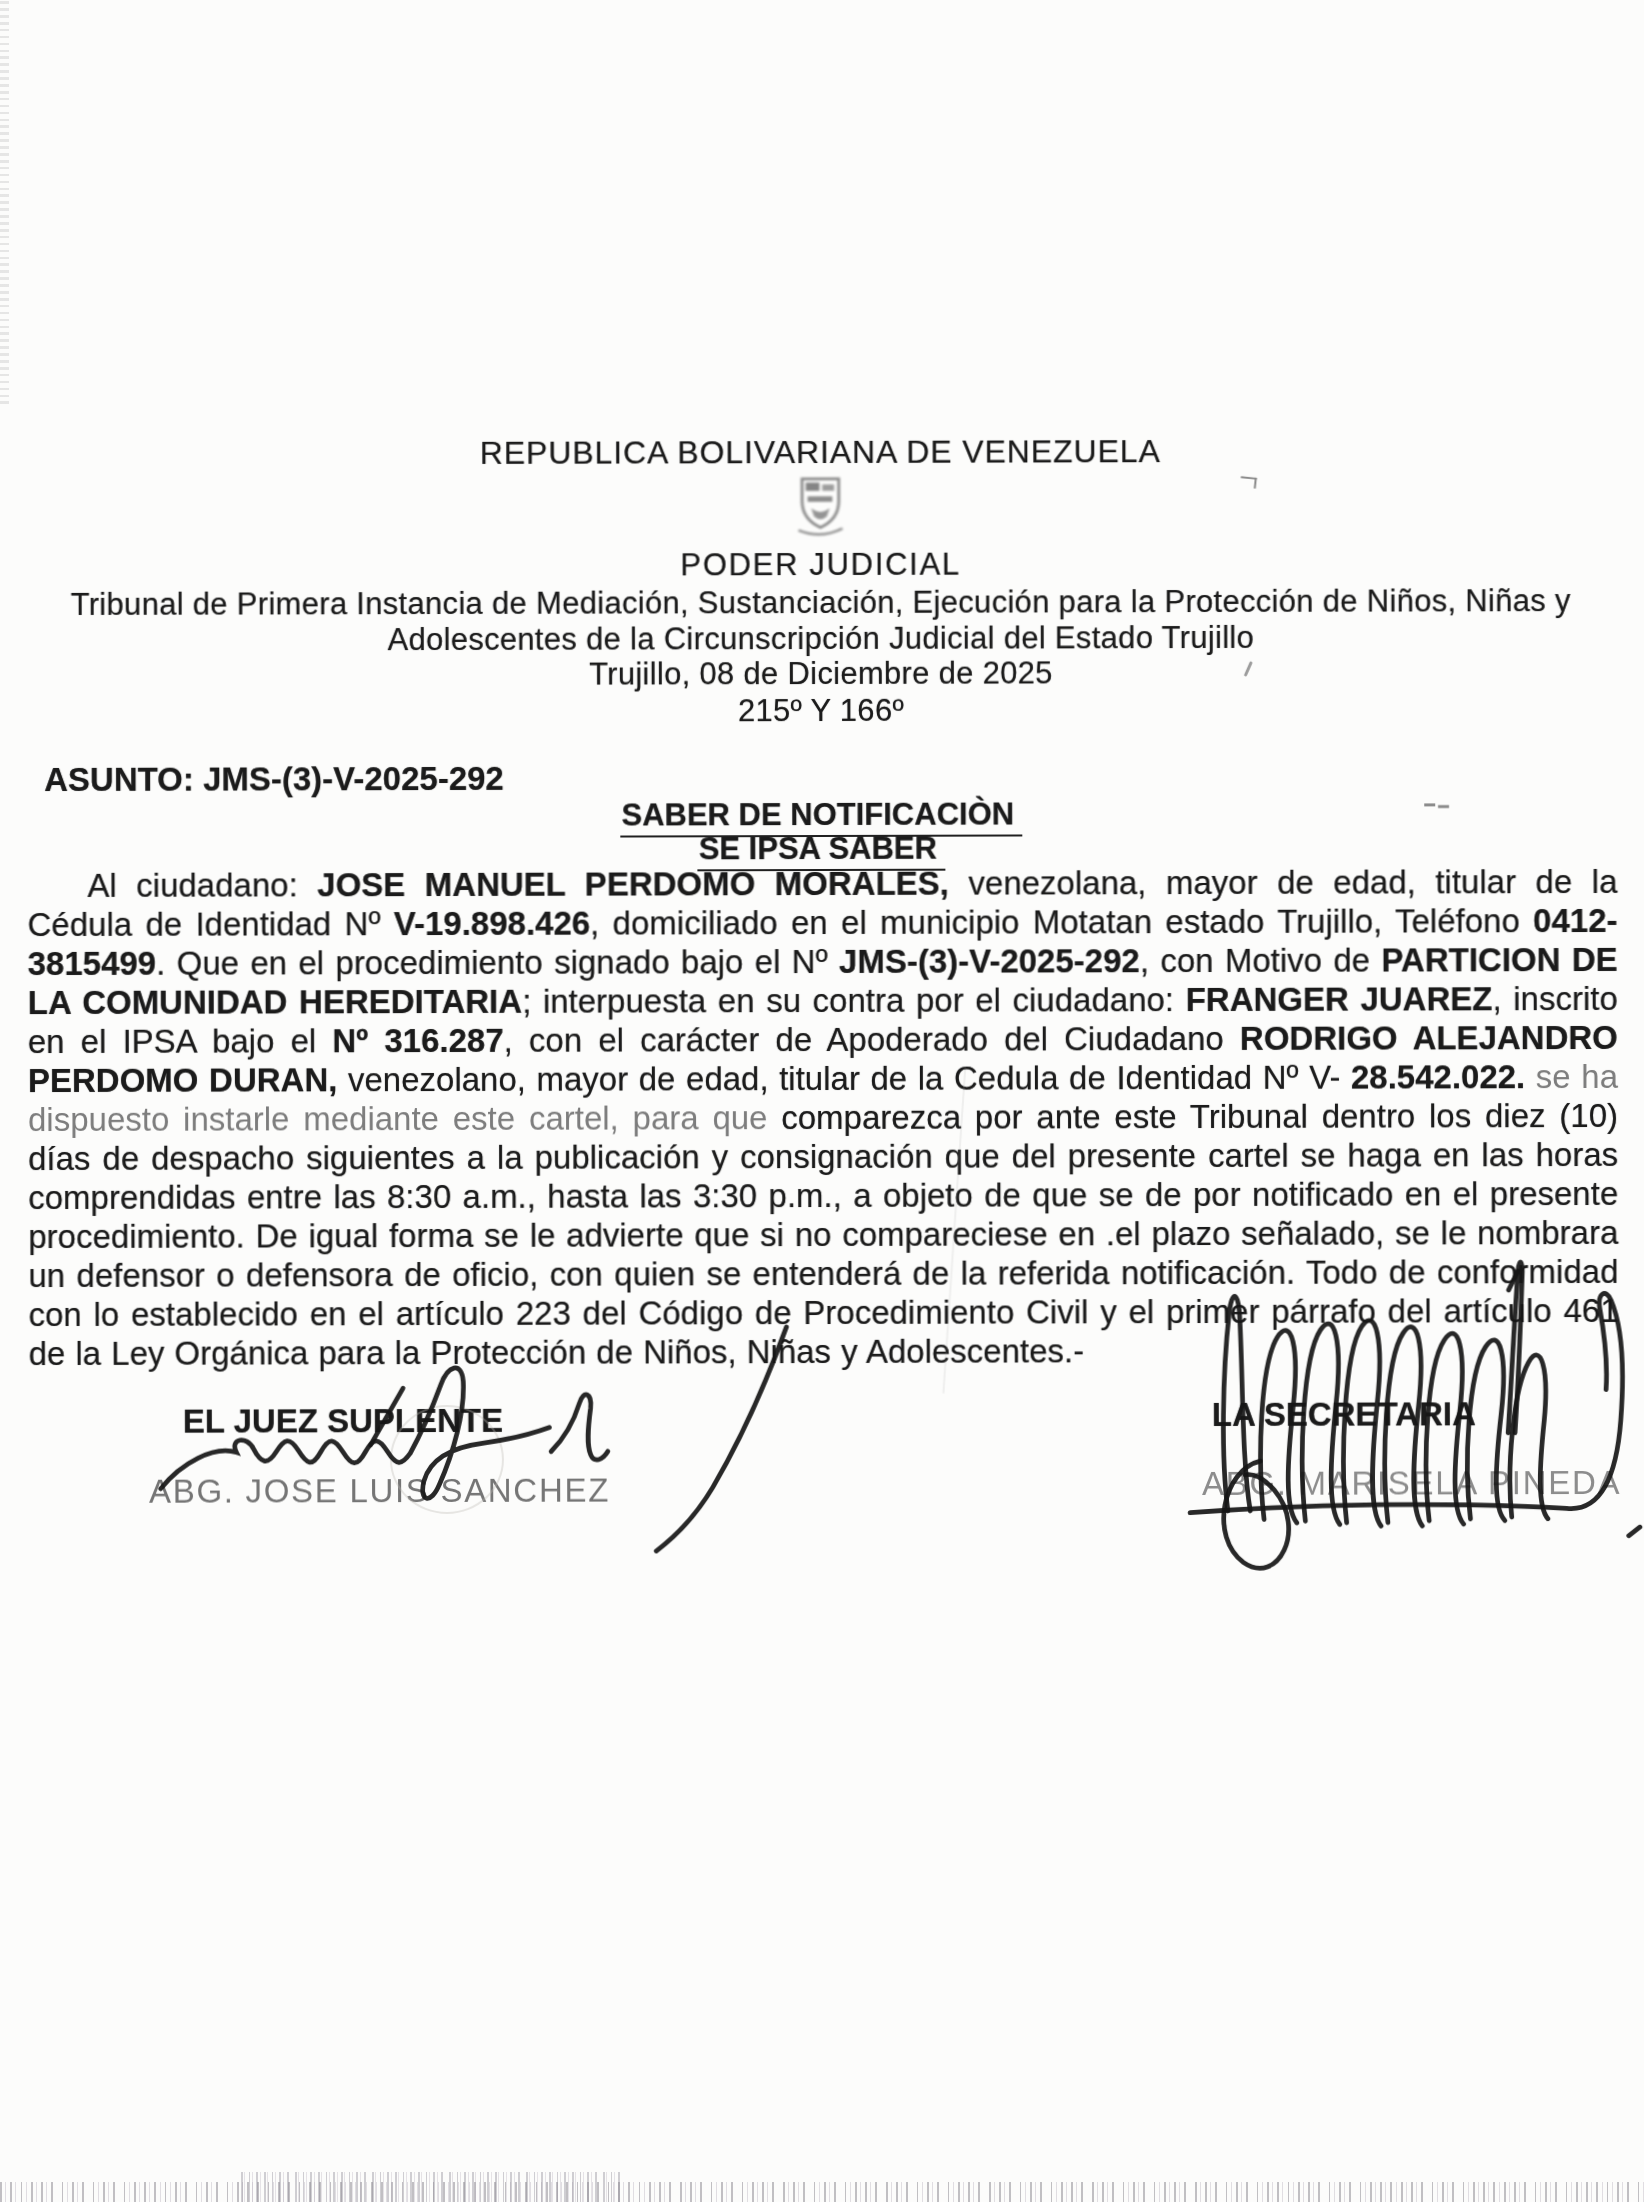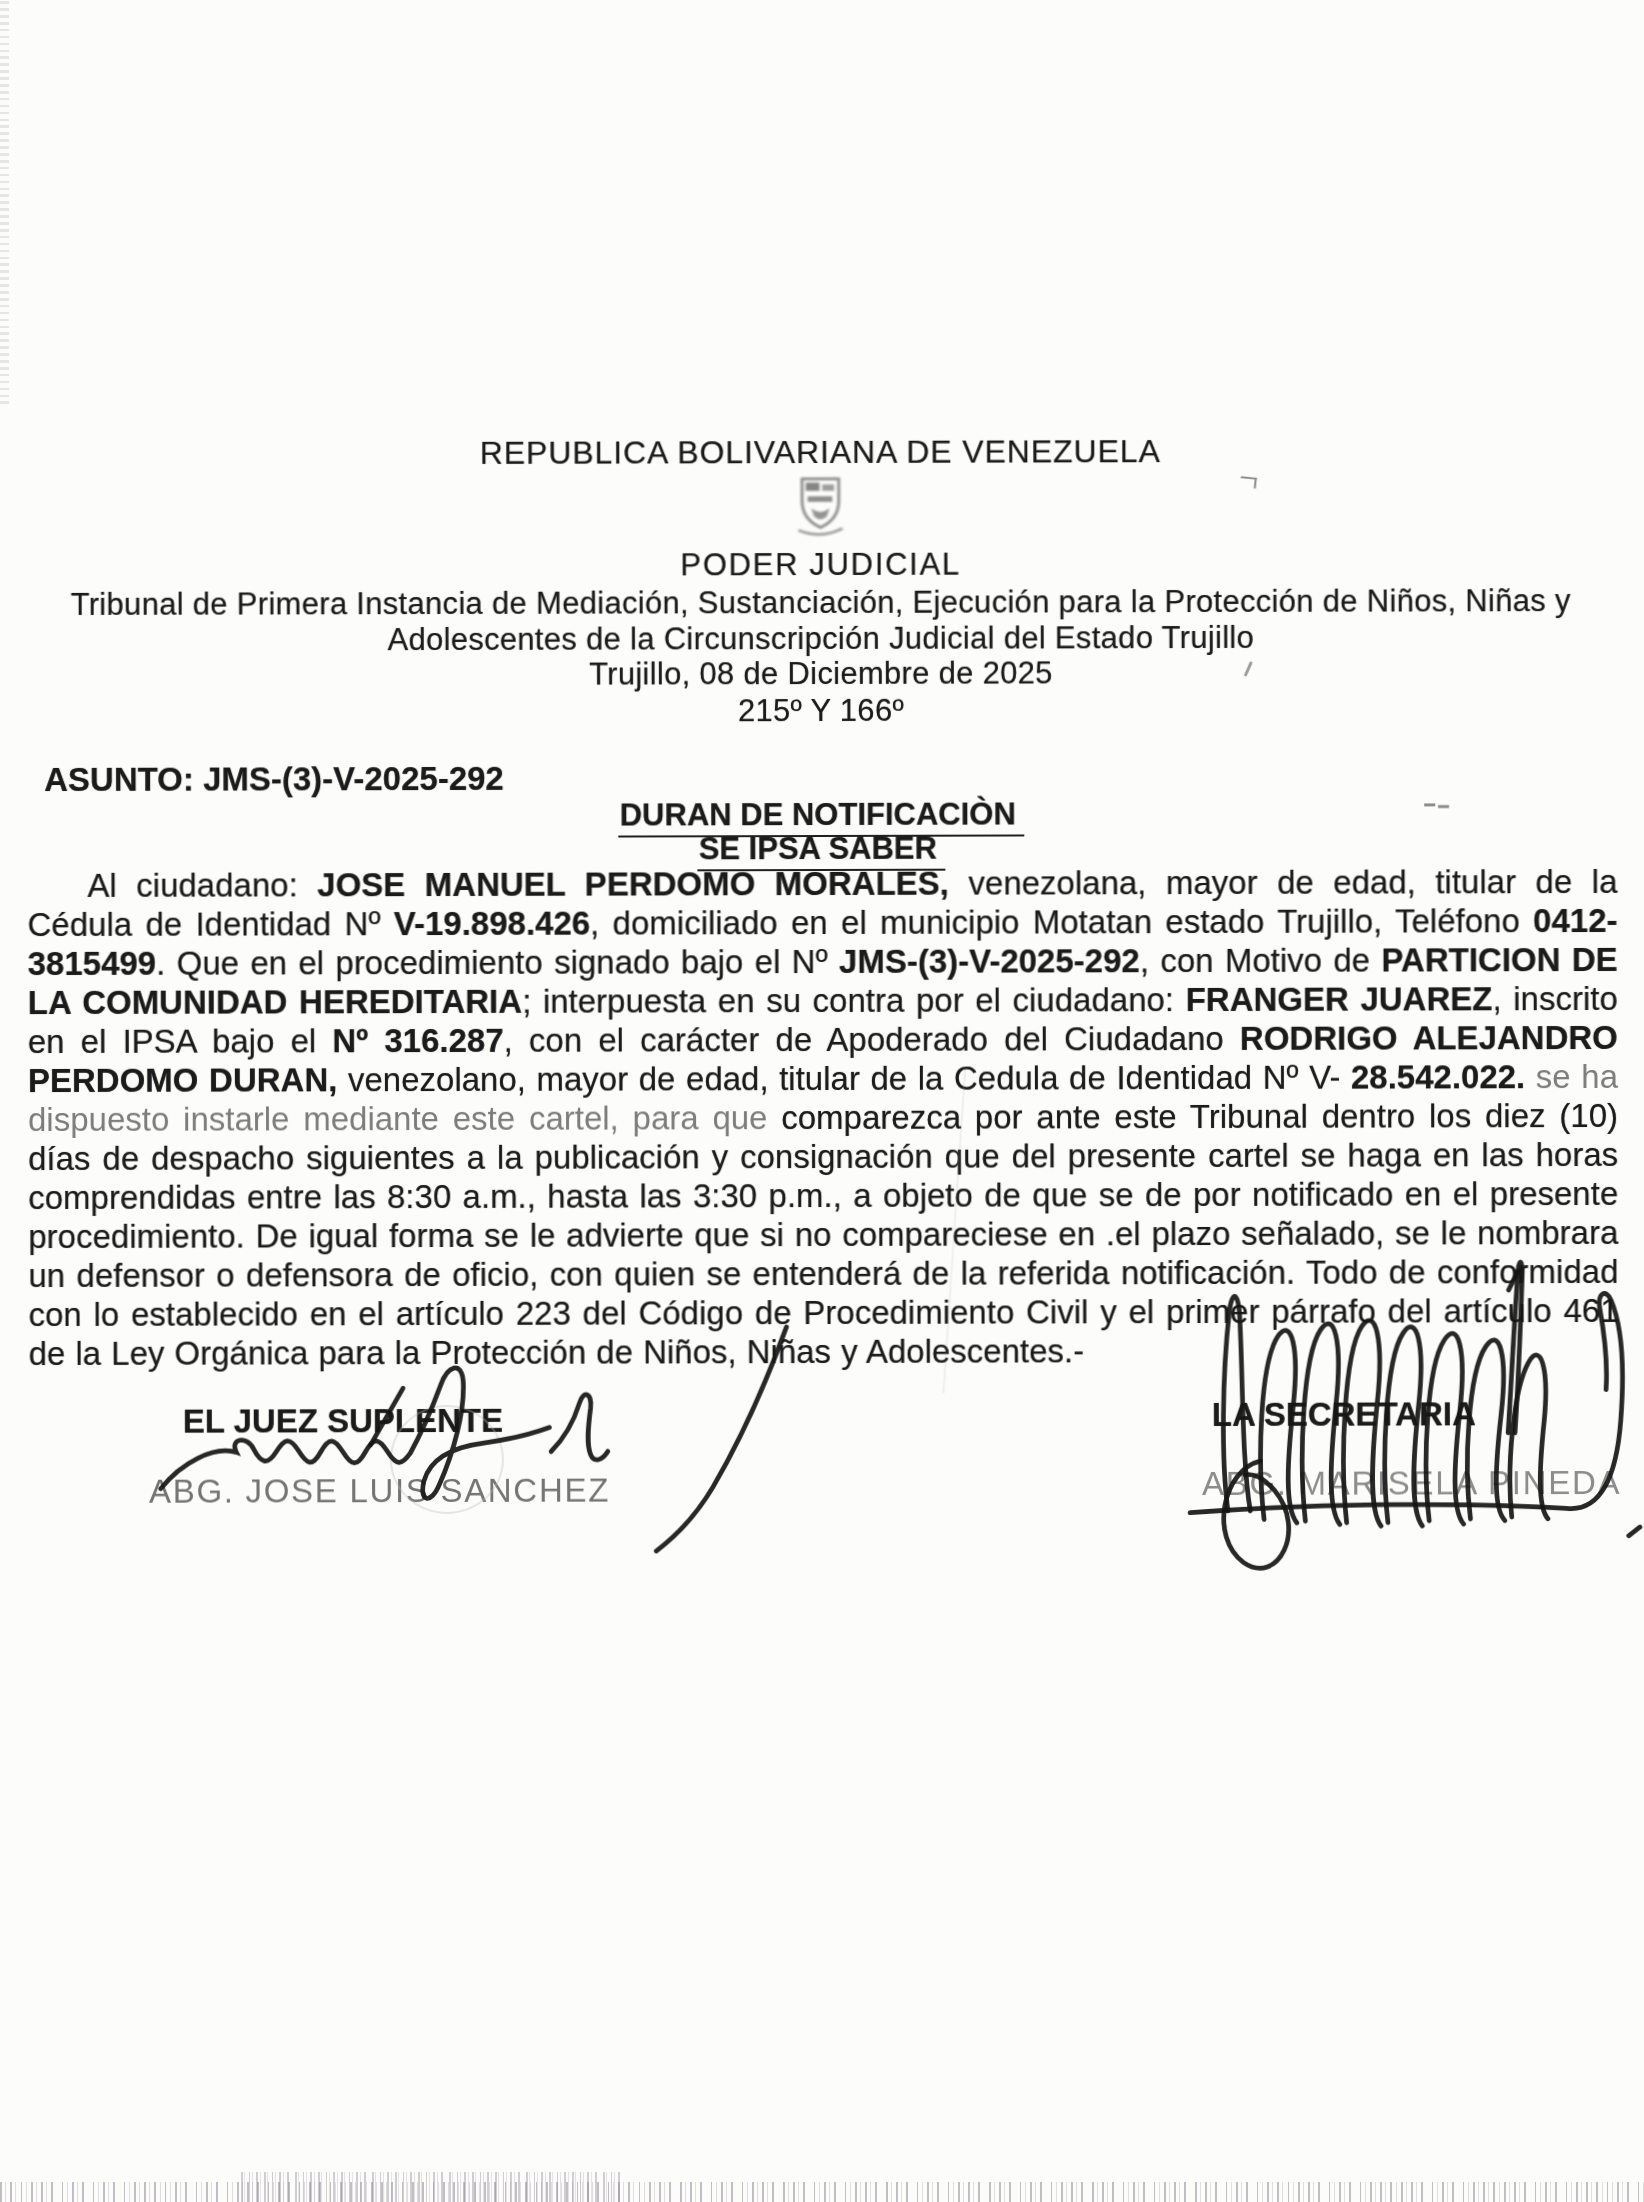--- a/index.html
+++ b/index.html
@@ -101,21 +101,21 @@
     </div>
 
     <div class="cline hdr l-branch scan">PODER JUDICIAL</div>
     <div class="cline hdr l-trib1 scan">Tribunal de Primera Instancia de Mediación, Sustanciación, Ejecución para la Protección de Niños, Niñas y</div>
     <div class="cline hdr l-trib2 scan">Adolescentes de la Circunscripción Judicial del Estado Trujillo</div>
     <div class="cline hdr l-date scan">Trujillo, 08 de Diciembre de 2025</div>
     <div class="cline hdr l-years scan">215º Y 166º</div>
 
     <div class="asunto scan">ASUNTO: JMS-(3)-V-2025-292</div>
     <div class="cline notice-title">
-      <span class="und scan">DURAN DE NOTIFICACIÒN</span>
+      <span class="und scan">SABER DE NOTIFICACIÒN</span>
     </div>
     <div class="cline notice-sub">
       <span class="und scan">SE IPSA SABER</span>
     </div>
 
     <div class="body-par scan"><span>Al ciudadano: </span><span class="b">JOSE MANUEL PERDOMO MORALES,</span><span> venezolana, mayor de edad, titular de la Cédula de Identidad Nº </span><span class="b">V-19.898.426</span><span>, domiciliado en el municipio Motatan estado Trujillo, Teléfono </span><span class="b">0412-3815499</span><span>. Que en el procedimiento signado bajo el Nº </span><span class="b">JMS-(3)-V-2025-292</span><span>, con Motivo de </span><span class="b">PARTICION DE LA COMUNIDAD HEREDITARIA</span><span>; interpuesta en su contra por el ciudadano: </span><span class="b">FRANGER JUAREZ</span><span>, inscrito en el IPSA bajo el </span><span class="b">Nº 316.287</span><span>, con el carácter de Apoderado del Ciudadano </span><span class="b">RODRIGO ALEJANDRO PERDOMO DURAN,</span><span> venezolano, mayor de edad, titular de la Cedula de Identidad Nº V- </span><span class="b">28.542.022.</span><span class="f"> se ha dispuesto instarle mediante este cartel, para que </span><span>comparezca por ante este Tribunal dentro los diez (10) días de despacho siguientes a la publicación y consignación que del presente cartel se haga en las horas comprendidas entre las 8:30 a.m., hasta las 3:30 p.m., a objeto de que se de por notificado en el presente procedimiento. De igual forma se le advierte que si no compareciese en .el plazo señalado, se le nombrara un defensor o defensora de oficio, con quien se entenderá de la referida notificación. Todo de conformidad con lo establecido en el artículo 223 del Código de Procedimiento Civil y el primer párrafo del artículo 461 de la Ley Orgánica para la Protección de Niños, Niñas y Adolescentes.-</span></div>
 
     <div class="sig-label judge-role scan">EL JUEZ SUPLENTE</div>
     <div class="sig-name judge-name">ABG. JOSE LUIS SANCHEZ</div>
     <div class="sig-label sec-role scan">LA SECRETARIA</div>

